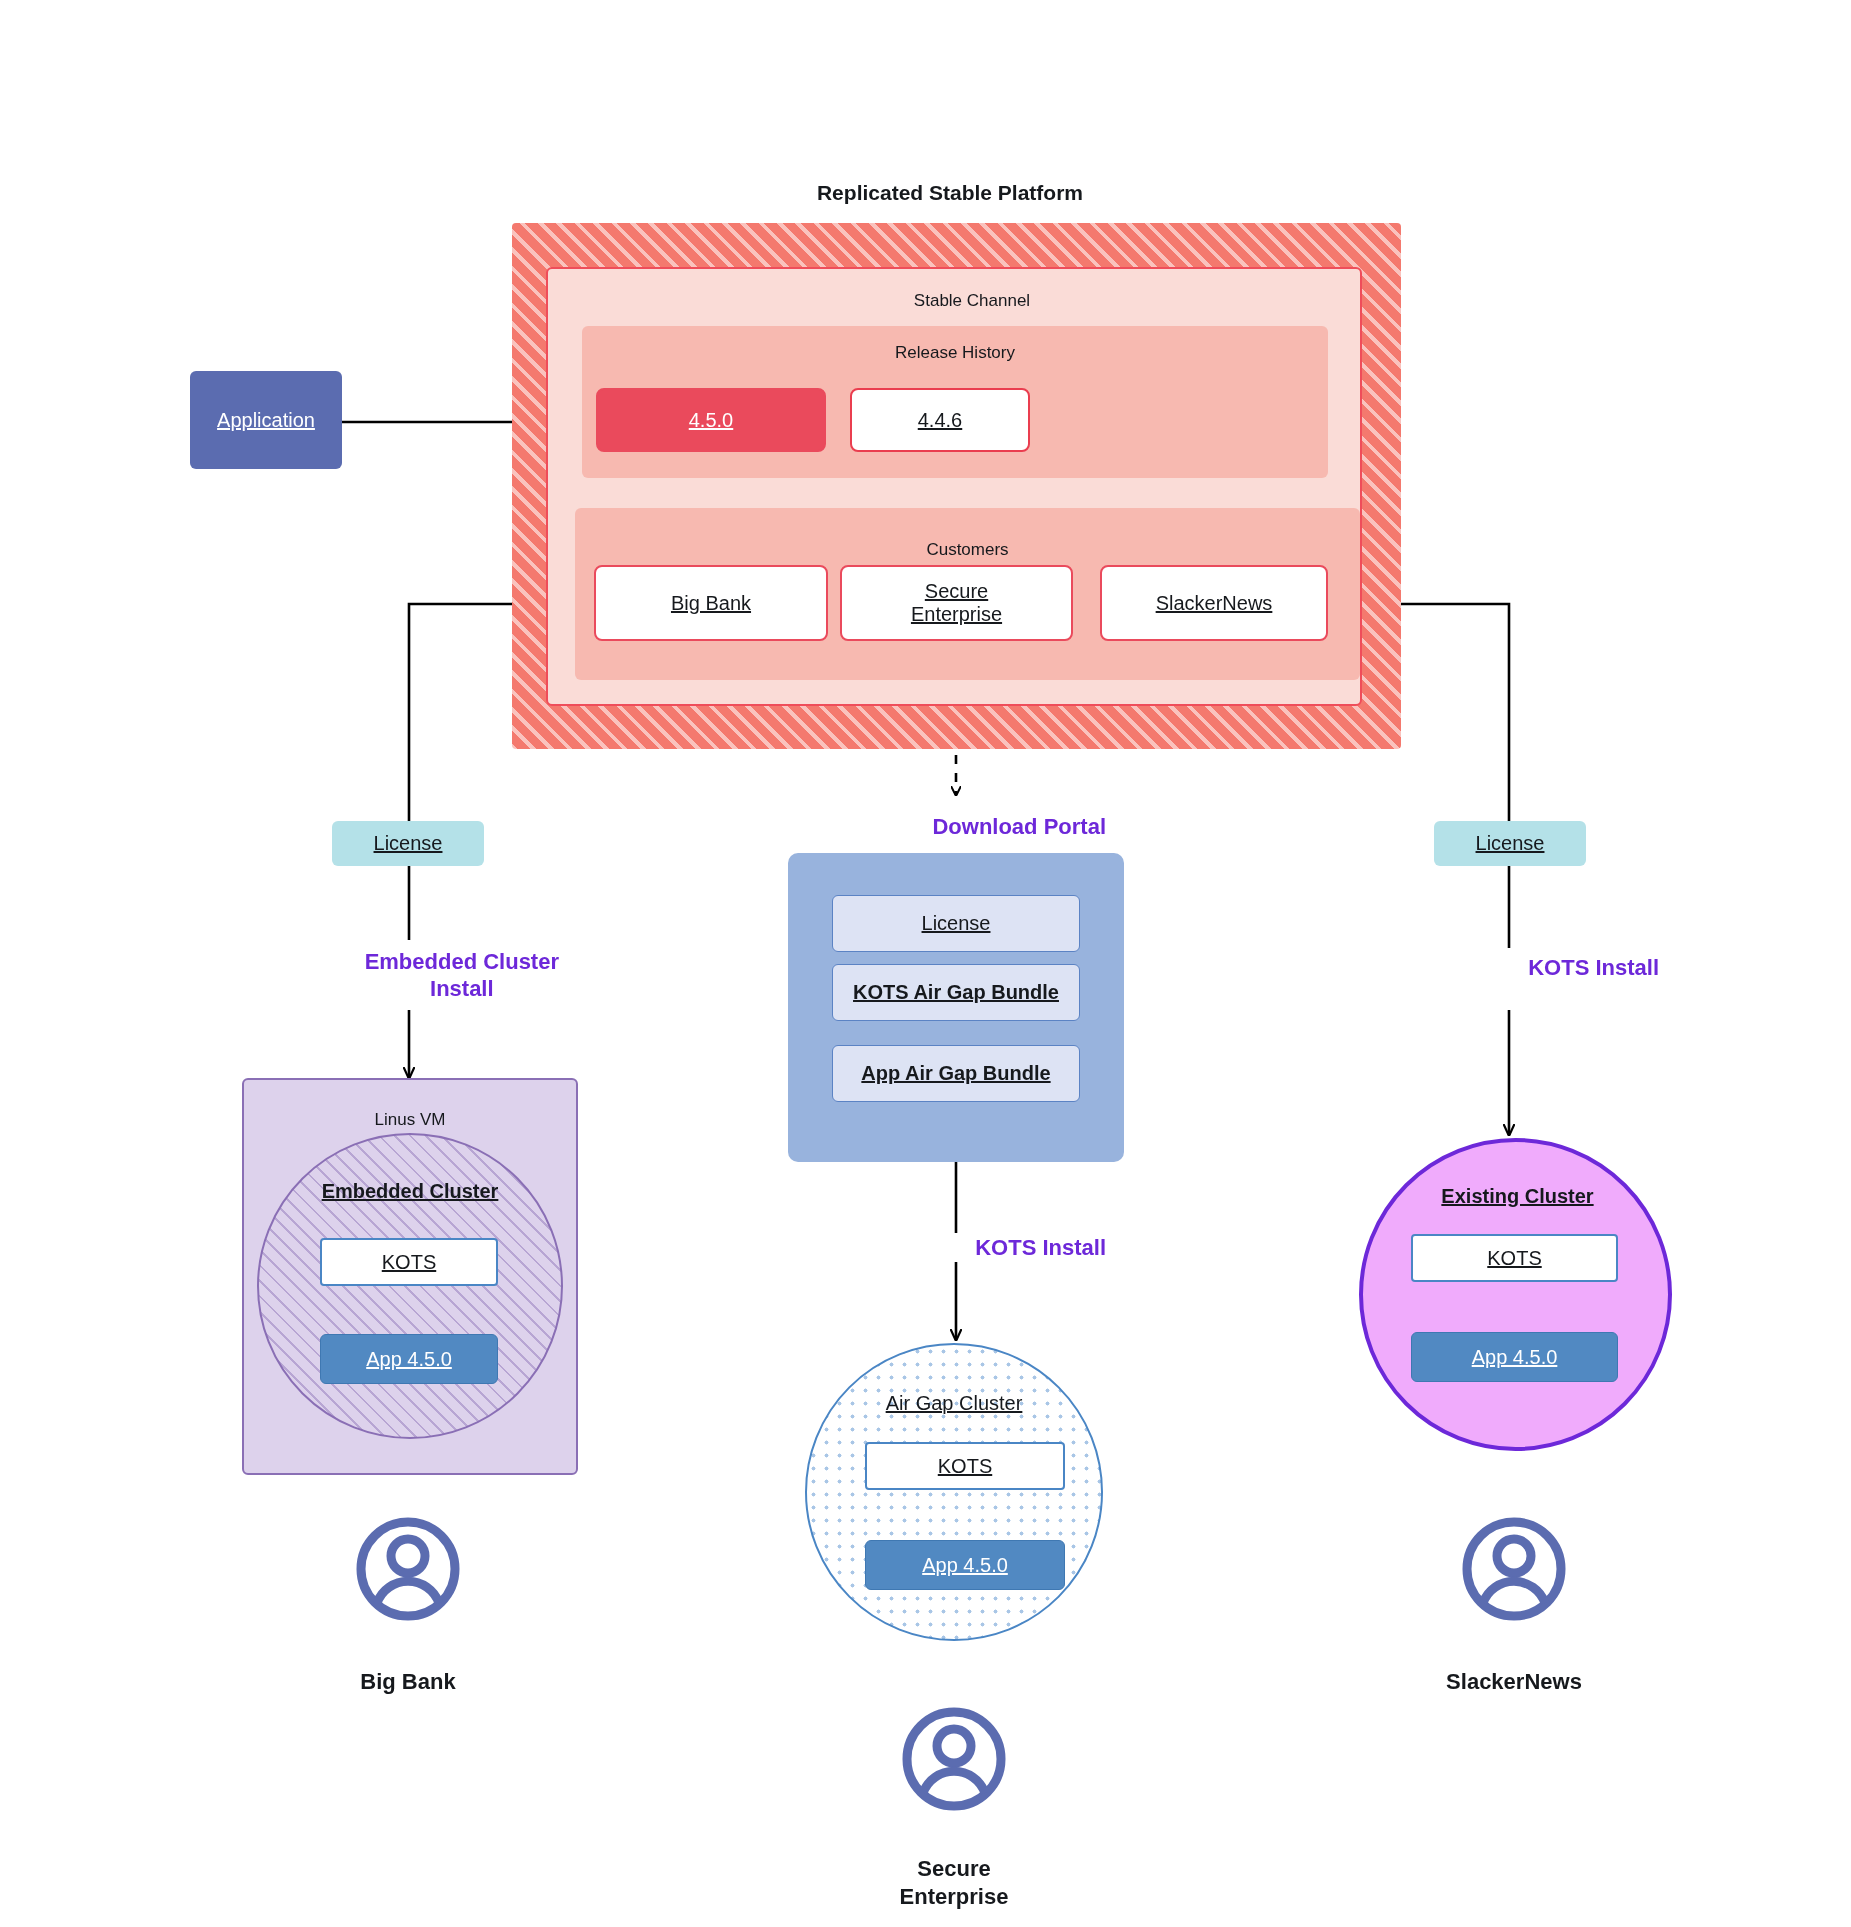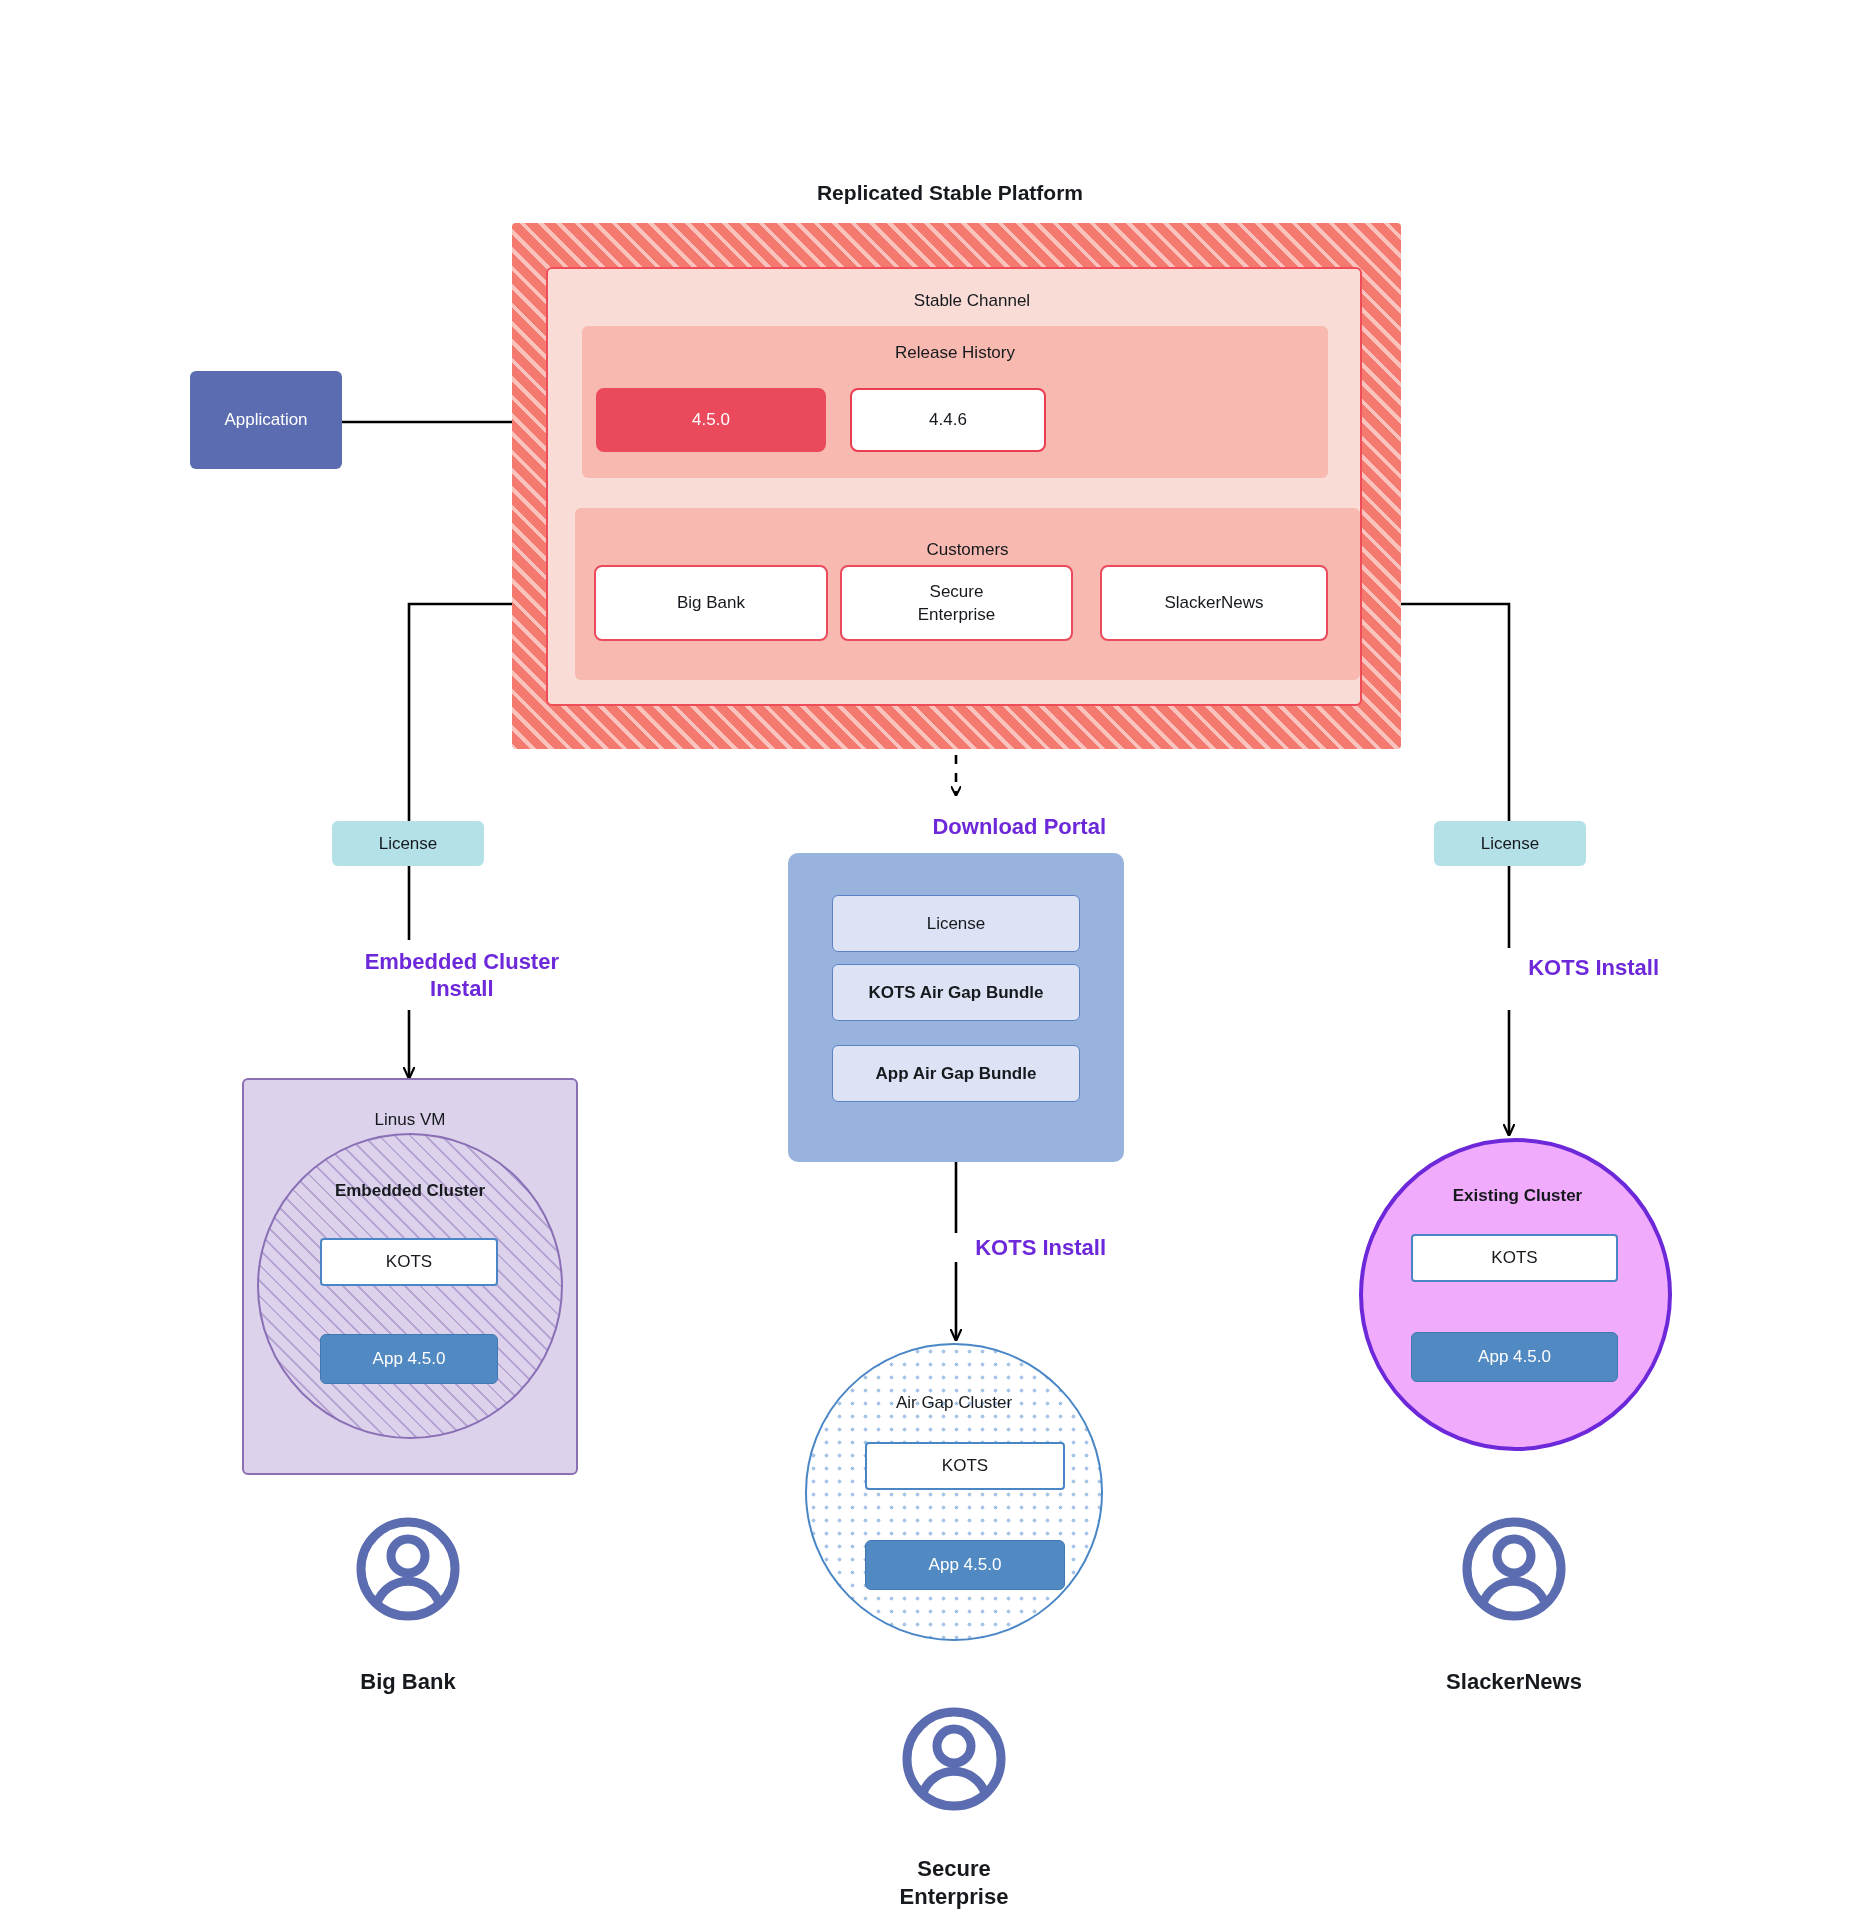--- a/index.html
+++ b/index.html
@@ -4,21 +4,21 @@
 <style>
   html,body{margin:0;padding:0;background:#ffffff;}
   body{font-family:"Liberation Sans","DejaVu Sans",sans-serif;}
   #stage{position:relative;width:1851px;height:1927px;overflow:hidden;background:#fff;}
   .abs{position:absolute;box-sizing:border-box;}
   .ctr{display:flex;align-items:center;justify-content:center;text-align:center;}
 
   
   .t-title{font-size:21px;font-weight:700;color:#16191d;}
   .t-sec{font-size:17px;font-weight:400;color:#16191d;}
-  .t-box{font-size:17px;font-weight:400;color:#16191d;}
+  .t-box{font-size:20px;font-weight:400;color:#16191d;text-decoration:underline;}
   .t-flow{font-size:22px;font-weight:700;color:#6d28d9;line-height:27px;justify-content:flex-end;}
   .t-white{color:#ffffff;}
 
   
   .hatch-red{
     background-color:#f4796e;
     background-image:repeating-linear-gradient(45deg,
       rgba(255,255,255,.55) 0px, rgba(255,255,255,.55) 4px,
       rgba(255,255,255,0) 4px, rgba(255,255,255,0) 13px);
     border-radius:4px;
@@ -103,21 +103,21 @@
     <div class="abs ctr t-sec" style="left:0;top:20px;width:816px;height:24px;margin-left:16px;">Stable Channel</div>
   </div>
 
   <div class="abs panel-pink2" style="left:582px;top:326px;width:746px;height:152px;">
     <div class="abs ctr t-sec" style="left:0;top:15px;width:746px;height:24px;">Release History</div>
   </div>
 
   <div class="abs ctr rel-box rel-cur" style="left:596px;top:388px;width:230px;height:64px;">
     <span class="t-box t-white">4.5.0</span>
   </div>
-  <div class="abs ctr rel-box rel-old" style="left:850px;top:388px;width:196px;height:64px;">
+  <div class="abs ctr rel-box rel-old" style="left:850px;top:388px;width:180px;height:64px;">
     <span class="t-box">4.4.6</span>
   </div>
 
   <div class="abs panel-pink2" style="left:575px;top:508px;width:785px;height:172px;">
     <div class="abs ctr t-sec" style="left:0;top:30px;width:785px;height:24px;">Customers</div>
   </div>
 
   <div class="abs ctr cust-box" style="left:594px;top:565px;width:234px;height:76px;">
     <span class="t-box">Big Bank</span>
   </div>

